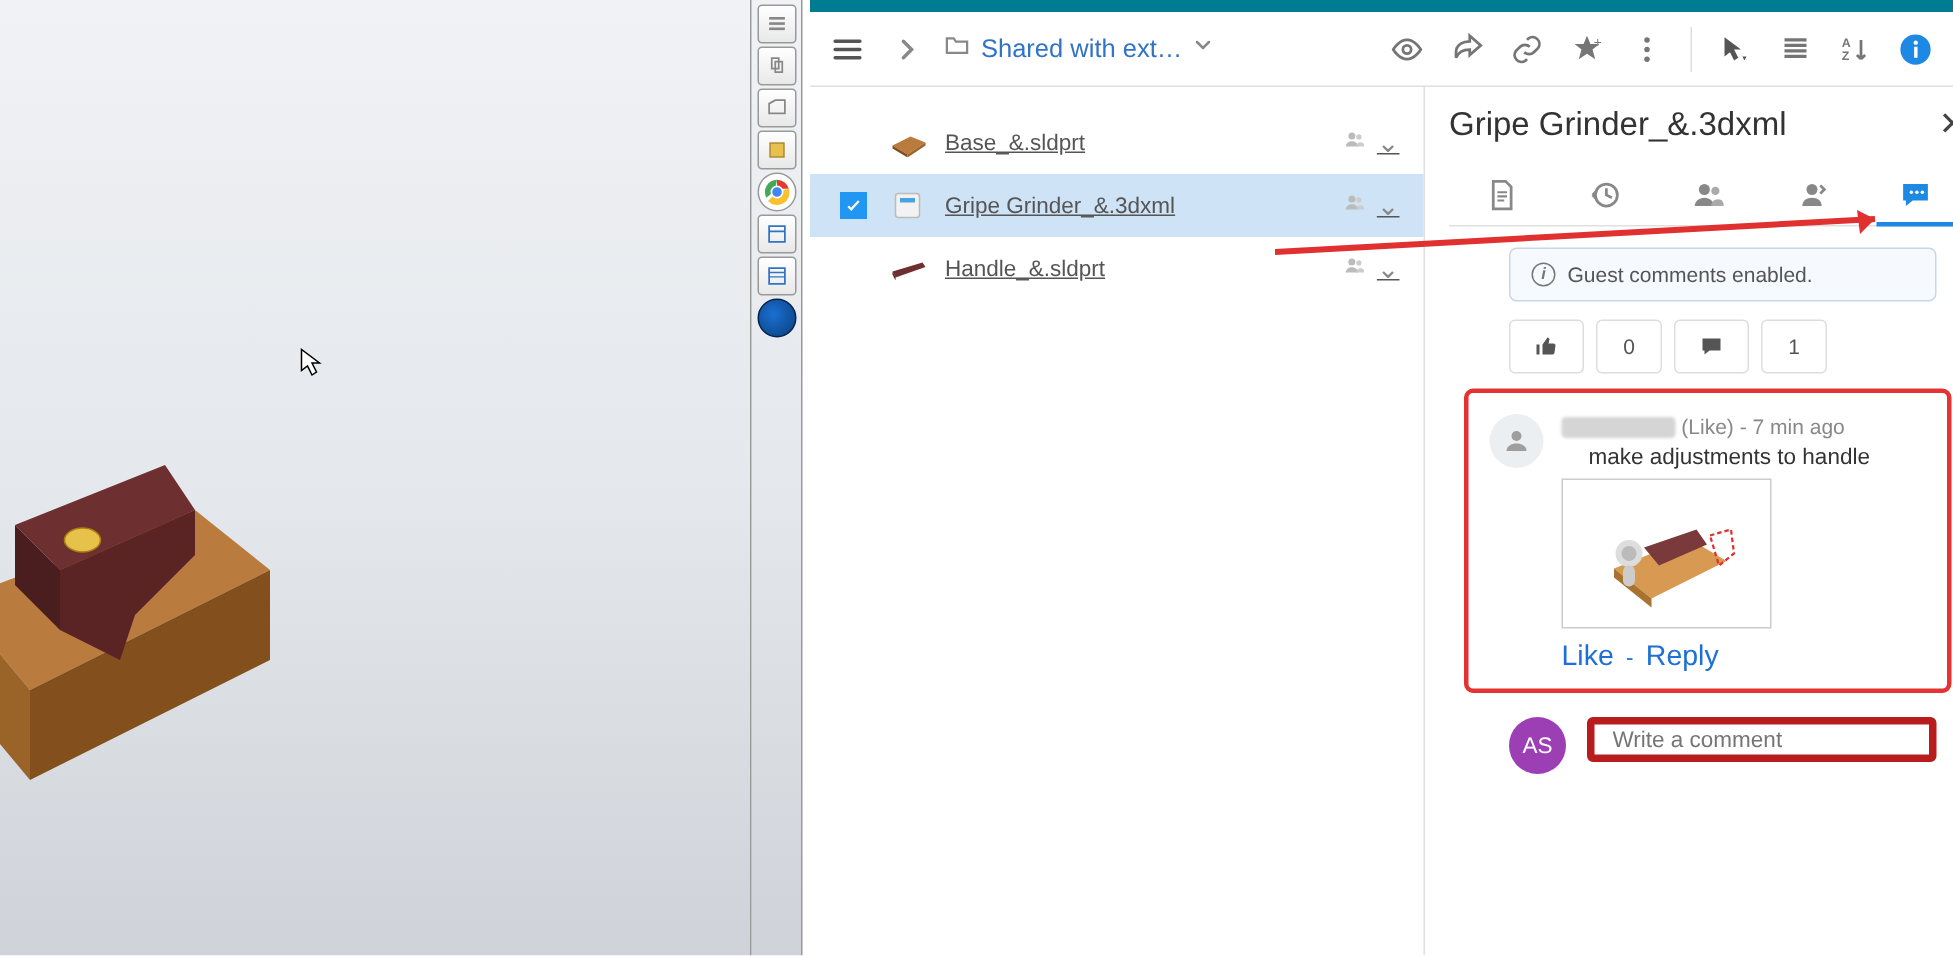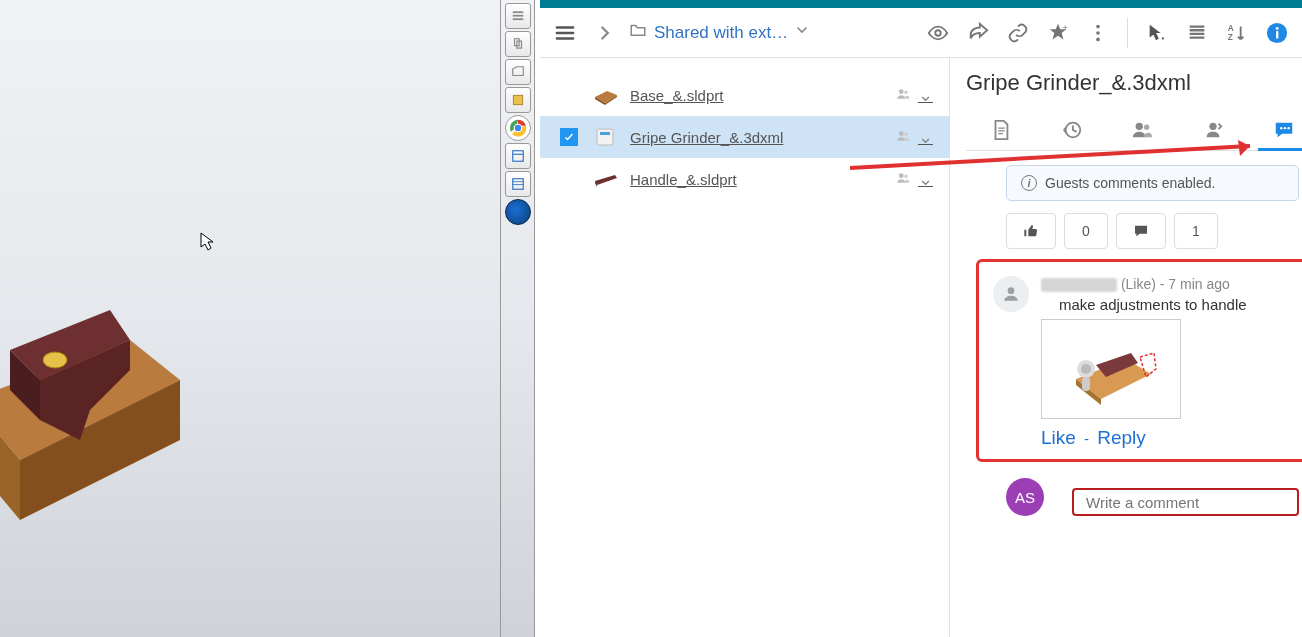--- a/index.html
+++ b/index.html
@@ -169,29 +169,29 @@
 }
 .comment-text { color:#333; margin-bottom:6px;margin-left:18px; }
 .comment-thumb {
   width:140px; height:100px; border:1px solid #ccc; background:#fff;
   display:flex; align-items:center; justify-content:center; margin-bottom:8px;
 }
 .comment-actions a { color:#1e6fd6; text-decoration:none; font-size:19px; }
 .comment-actions .dash { color:#1e6fd6; margin:0 4px; }
 
 .write-row {
-  display:flex; align-items:flex-end; gap:28px; margin:16px 20px 14px 40px;
+  display:flex; align-items:flex-start; gap:14px; margin:16px 20px 14px 40px;
 }
 .avatar-as {
   width:38px; height:38px; border-radius:50%; background:#9c3fb5;
   color:#fff; display:flex; align-items:center; justify-content:center;
   font-size:15px; font-weight: 500;
 }
 .write-input {
-  flex:1; border:2px solid #b91c1c; border-radius:4px; padding:10px 12px;
+  flex:1; border:5px solid #b91c1c; border-radius:4px; padding:10px 12px;
   font-size:15px; color:#888; height: 28px;
 }
 
 
 .red-arrow {
   position:absolute; pointer-events: none;
 }
 </style>
 </head>
 <body>
@@ -468,21 +468,21 @@
           </div>
       </div>
 
       <svg class="red-arrow" style="left:-100px; top:80px;" width="420" height="40">
         <line x1="0" y1="30" x2="400" y2="8" stroke="#e03030" stroke-width="4"></line>
         <polygon points="400,8 388,2 390,18" fill="#e03030"></polygon>
       </svg>
 
       <div class="guest-banner">
         <span class="info-circ">i</span>
-        <span>Guests comments enabled.</span>
+        <span>Guest comments enabled.</span>
       </div>
 
       <div class="like-row">
         <div class="stat-box">
           <svg viewBox="0 0 24 24">
               <path d="M2 20h3V10H2v10zm19-9c0-1-1-2-2-2h-5l1-4c0-1-1-2-2-2L8 10v10h10c1 0 2-1 2-2l1-7z" fill="#555"></path>
             </svg>
         </div>
         <div class="stat-box">0</div>
         <div class="stat-box">

